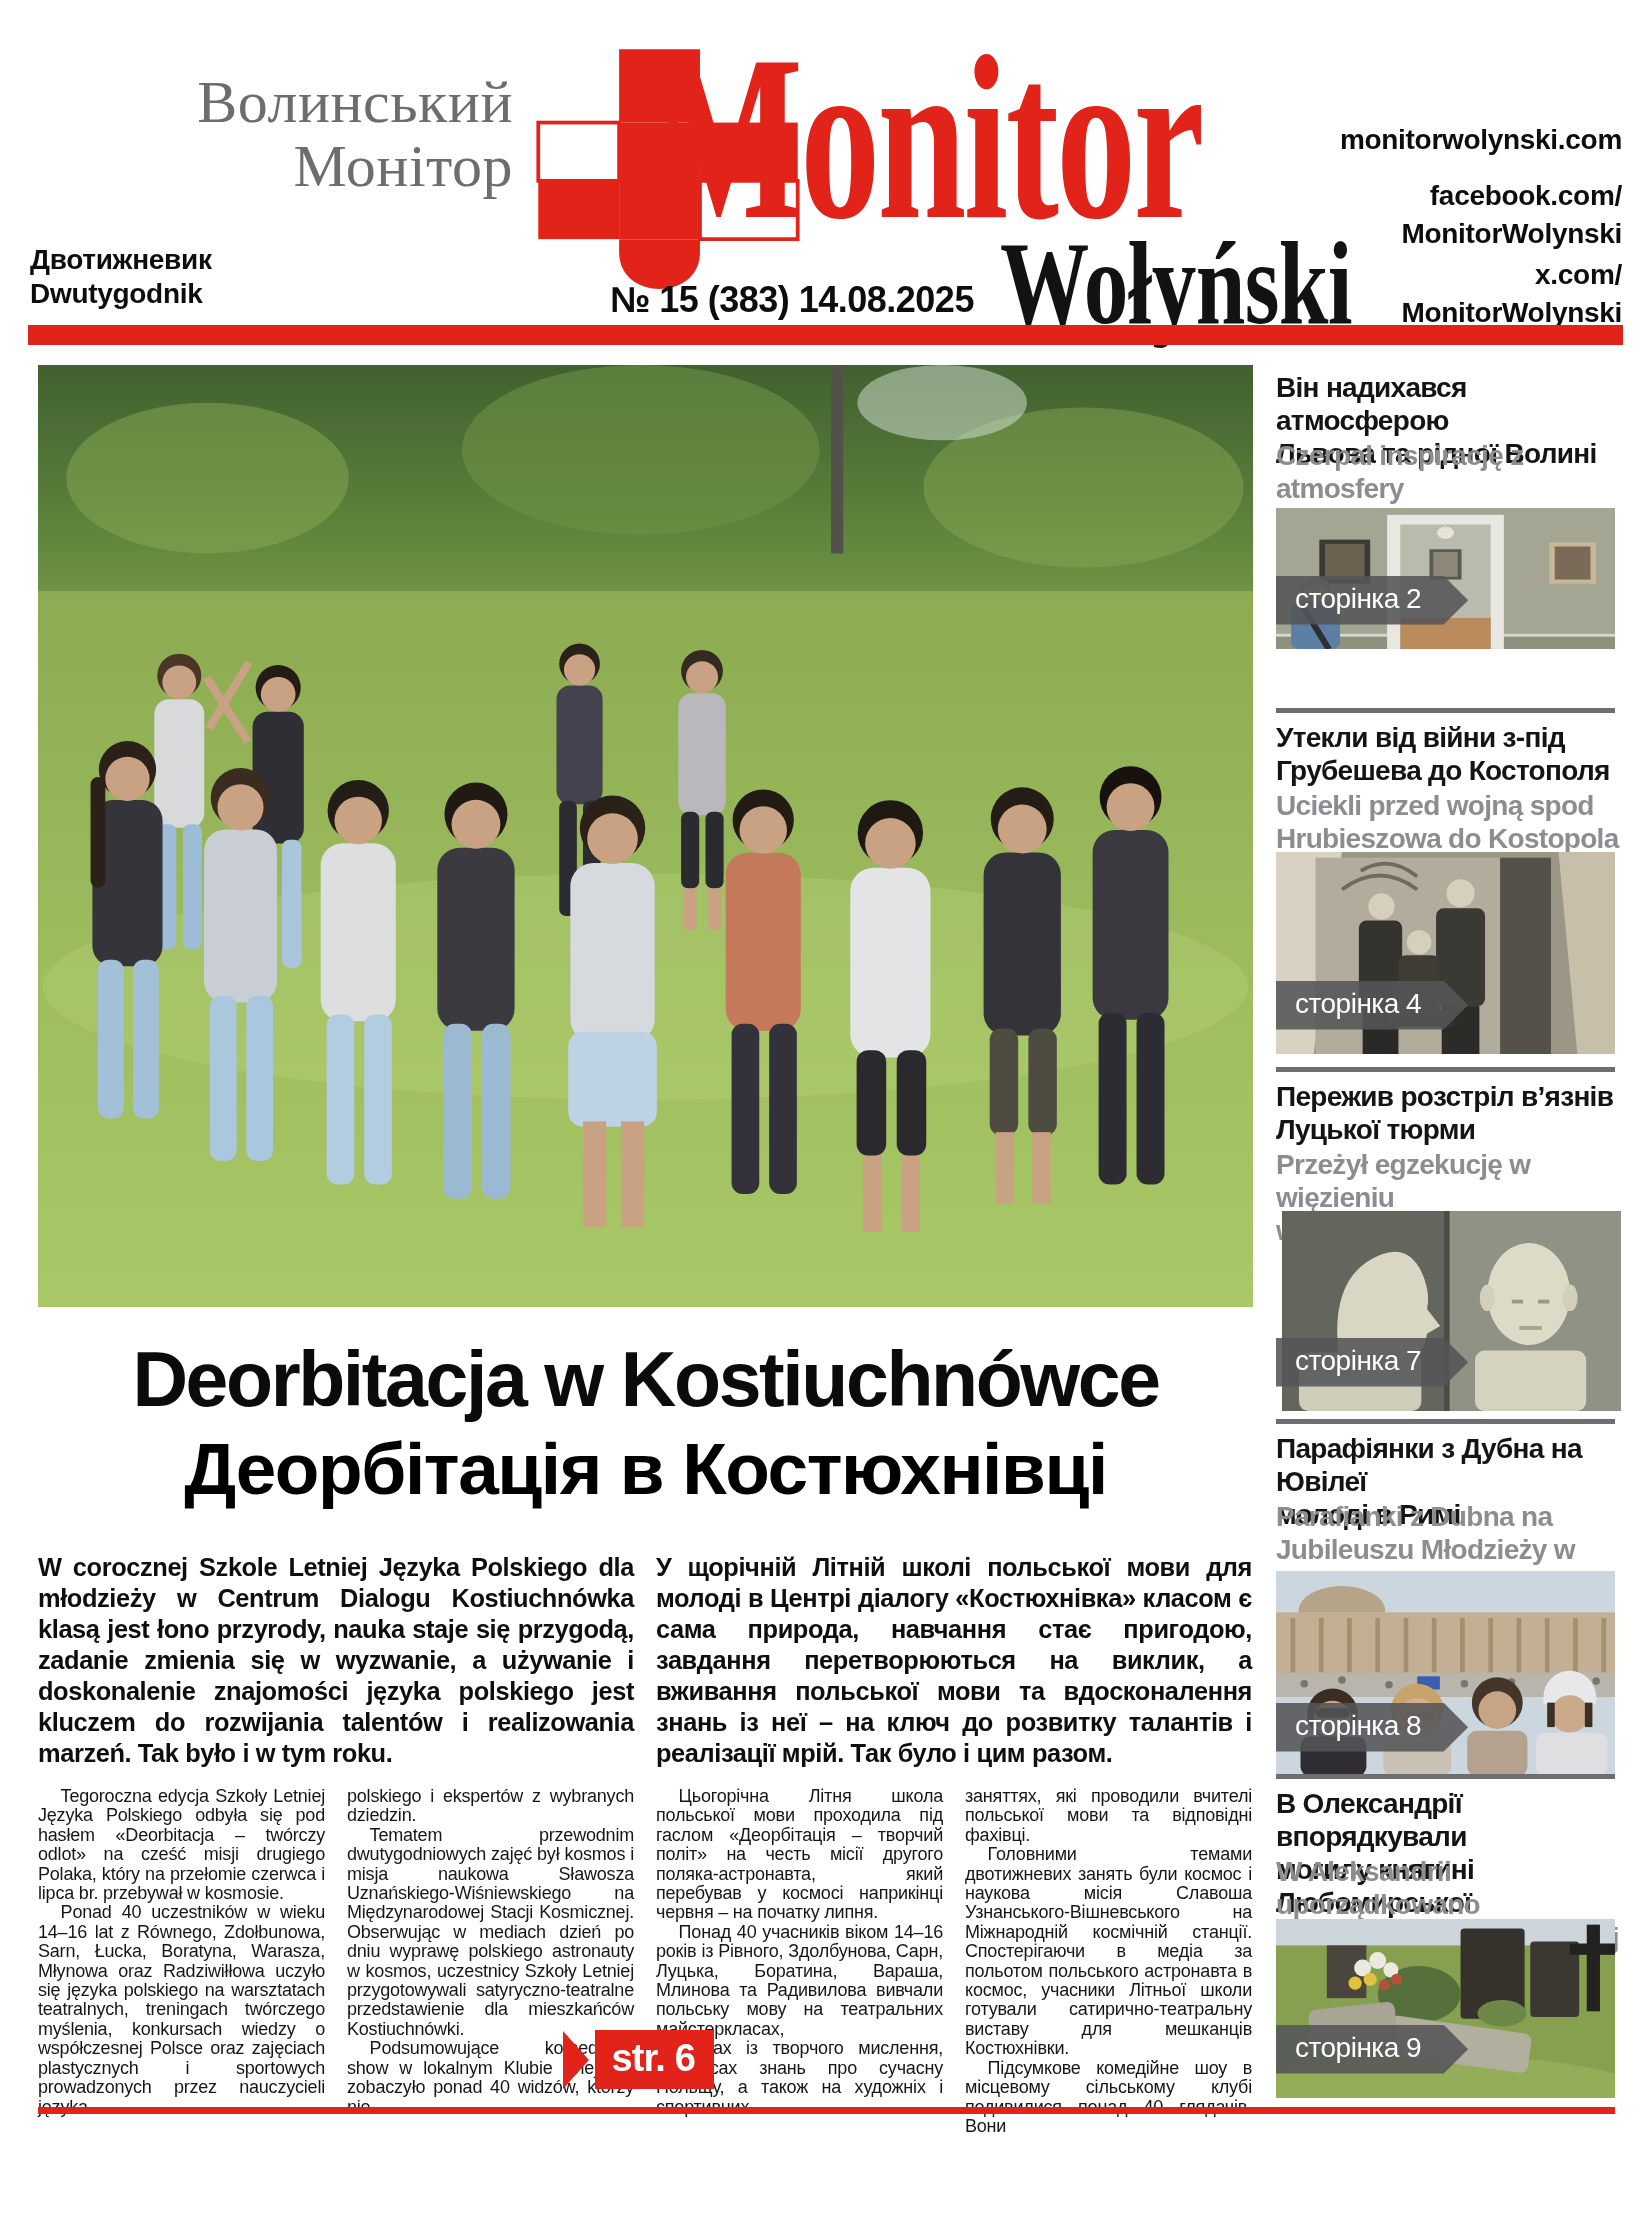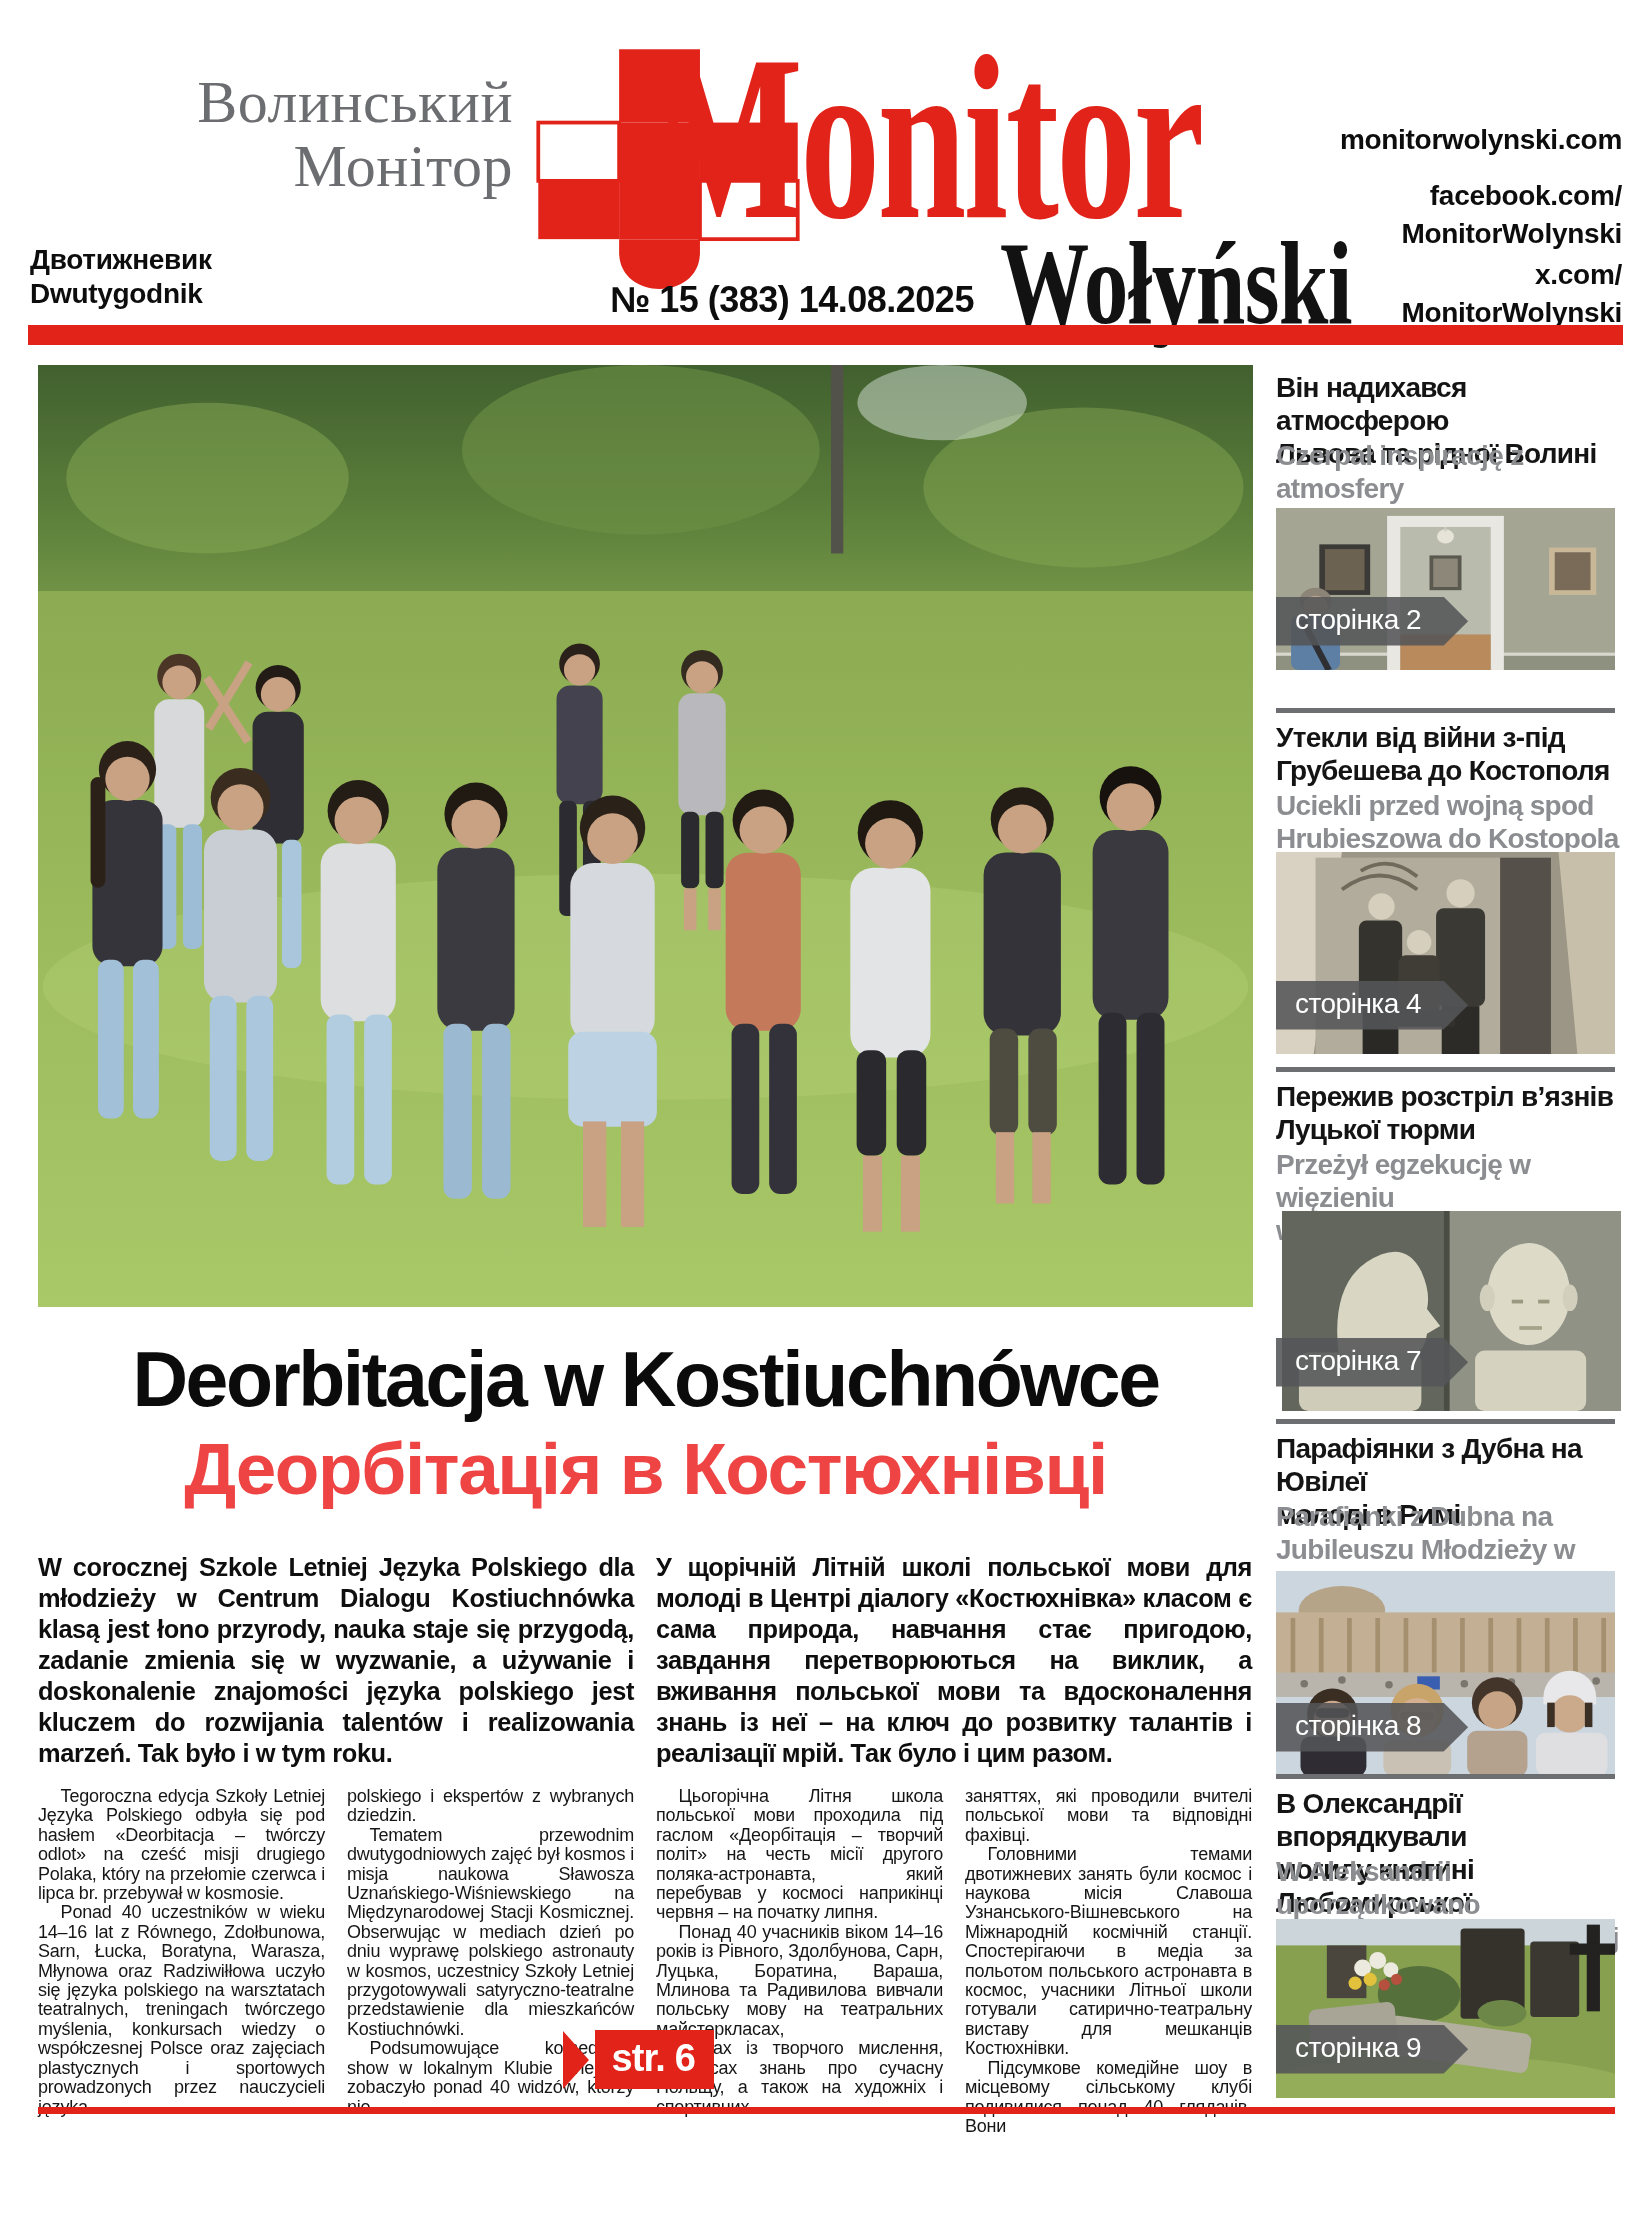--- a/index.html
+++ b/index.html
@@ -23,21 +23,21 @@
   .urls{right:30px;text-align:right;font-size:28px;line-height:38px;font-weight:bold;
         color:#0d0d0d;text-decoration:none;display:block;letter-spacing:-0.3px;}
   .redbar{left:28px;top:325px;width:1595px;height:20px;background:#e2231a;}
 
   
   .main-photo{left:38px;top:365px;width:1215px;height:942px;}
   .main-photo svg{display:block;width:100%;height:100%;}
   .hl-pl{left:38px;top:1338px;width:1215px;margin:0;text-align:center;font-size:77px;line-height:83px;
          font-weight:bold;color:#0b0b0b;letter-spacing:-2.4px;}
   .hl-ua{left:38px;top:1429px;width:1215px;margin:0;text-align:center;font-size:73px;line-height:79px;
-         font-weight:bold;color:#ef4444;letter-spacing:-1.4px;}
+         font-weight:bold;color:#000000;letter-spacing:-1.4px;}
   .lead{top:1552px;width:596px;margin:0;font-weight:bold;font-size:25.4px;line-height:31px;
         text-align:justify;letter-spacing:-0.4px;color:#0e0e0e;}
   .bcol{top:1787px;width:287px;font-size:18px;line-height:19.4px;letter-spacing:-0.2px;
         text-align:justify;color:#161616;}
   .bcol p{margin:0;}
   .ind{text-indent:22.6px;}
   .wrap-right{margin-right:81px;}
   .wrap-left{margin-left:68px;}
   .strbadge{left:563px;top:2030px;display:flex;align-items:flex-end;}
   .str-arrow{width:0;height:0;border-left:26px solid #e2231a;
@@ -255,21 +255,21 @@
 
     <div class="abs bottom-rule"></div>
   </main>
 
   <aside>
 
     <h3 class="abs t-title" style="top:371px;">Він надихався атмосферою
 Львова та рідної Волині</h3>
     <h4 class="abs t-sub" style="top:439px;">Czerpał inspirację z atmosfery
 Lwowa oraz ojczystego Wołynia</h4>
-    <div class="abs photo" style="top:508px;height:162px;">
+    <div class="abs photo" style="top:508px;height:141px;">
       <svg viewBox="0 0 360 205" preserveAspectRatio="none" aria-hidden="true">
         <rect width="360" height="205" fill="#a4a693"></rect>
         <rect y="186" width="360" height="19" fill="#8f9180"></rect>
           <rect y="183" width="360" height="4" fill="#d9d8cf"></rect>
         <rect x="118" y="10" width="124" height="195" fill="#e8e7e2"></rect>
         <rect x="132" y="24" width="96" height="181" fill="#b9bbac"></rect>
         <rect x="132" y="160" width="96" height="45" fill="#b98a5c"></rect>
         <rect x="163" y="60" width="34" height="44" fill="#5a594f"></rect>
           <rect x="167" y="64" width="26" height="36" fill="#8d877a"></rect>
         <circle cx="180" cy="36" r="9" fill="#e6e3d8"></circle>

